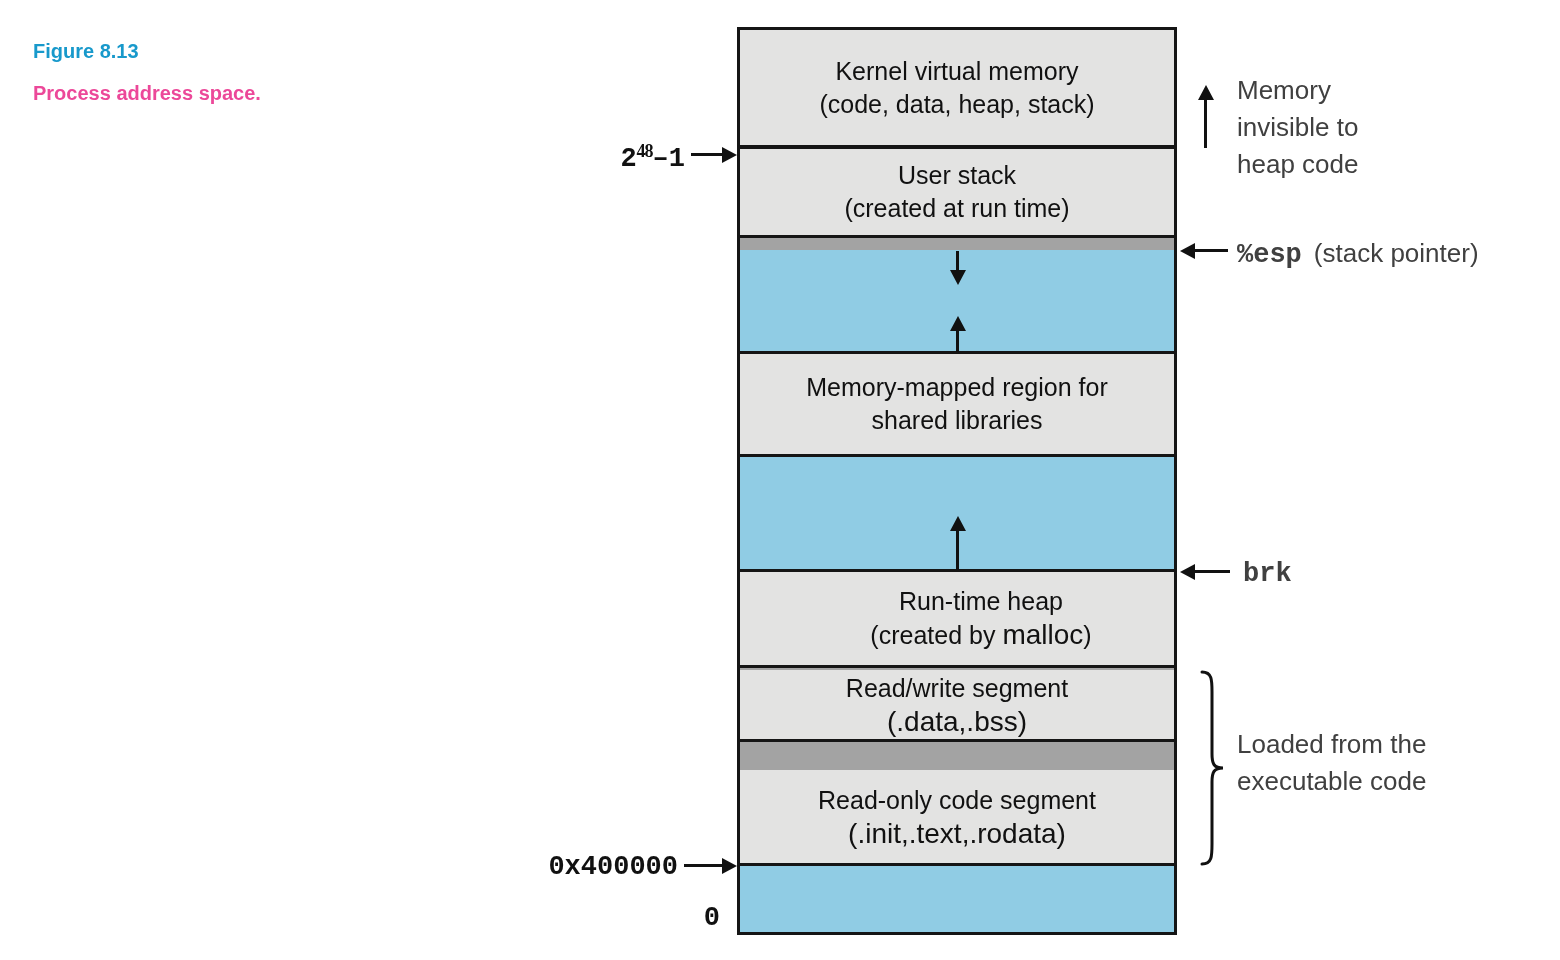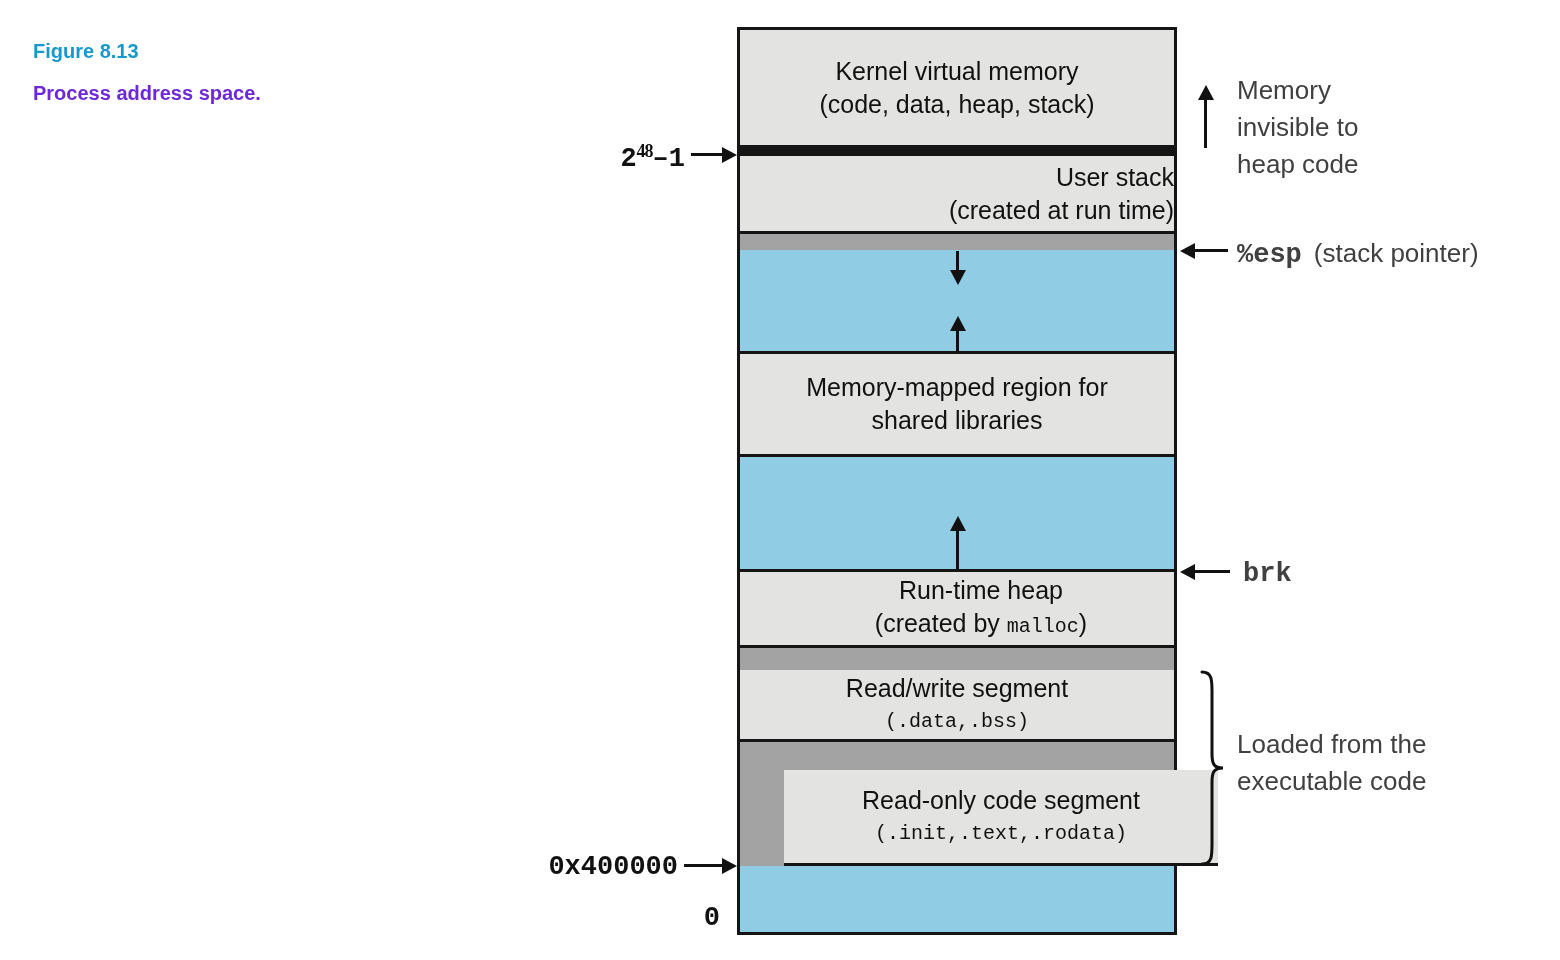--- a/index.html
+++ b/index.html
@@ -4,35 +4,35 @@
 <style>
   html,body { margin:0; padding:0; background:#ffffff; }
   .canvas {
     position:relative; width:1560px; height:960px; background:#ffffff;
     font-family:"Liberation Sans", sans-serif; color:#111;
     overflow:hidden;
   }
   
   .fig-head { position:absolute; left:33px; top:30px; font-weight:bold; font-size:20px; line-height:42px; }
   .fig-num  { color:#1899cb; }
-  .fig-cap  { color:#6d28d9; }
+  .fig-cap  { color:#ec4899; }
 
   
   .membox {
     position:absolute; left:737px; top:27px; width:440px; height:908px;
     border:3px solid #151515; box-sizing:border-box; background:#a3a3a3;
   }
   .row { position:absolute; left:0; width:100%; box-sizing:border-box;
          display:flex; flex-direction:column; align-items:center; justify-content:center;
          text-align:center; font-size:25px; line-height:33px; color:#111; }
   .row.gray { background:#e3e3e2; border-bottom:3px solid #151515; }
   .row.blue { background:#90cce4; border-bottom:3px solid #151515; }
   .row.bar  { background:#151515; }
   .row.last { border-bottom:none; }
-  .mono { font-family:Liberation Mono, monospace; font-size:20px; }
+  .mono { font-family:Liberation Sans, sans-serif; font-size:28px; }
 
   
   .addr { position:absolute; font-family:"Liberation Mono", monospace; font-weight:bold;
           font-size:27px; color:#111; text-align:right; }
   .sup  { font-size:18px; vertical-align:9px; letter-spacing:-1px;font-family:Liberation Serif, serif; }
   .rlabel { position:absolute; font-size:26px; line-height:37px; color:#404040; }
   .codebold { font-family:"Liberation Mono", monospace; font-weight:bold; font-size:27px; }
 
   
   .arr-h { position:absolute; height:3px; background:#111; }
@@ -64,45 +64,45 @@
 
   <div class="membox">
 
     <div class="row gray" style="top:0; height:118px;">
       <div>Kernel virtual memory</div>
       <div>(code, data, heap, stack)</div>
     </div>
 
     <div class="row bar" style="top:118px; height:13px;"></div>
 
-    <div class="row gray" style="top:126px; height:78px;align-items:flex-end;">
+    <div class="row gray" style="top:119px; height:89px;">
       <div>User stack</div>
       <div>(created at run time)</div>
     </div>
 
     <div class="row blue" style="top:220px; height:104px;"></div>
 
     <div class="row gray" style="top:324px; height:103px;">
       <div>Memory-mapped region for</div>
       <div>shared libraries</div>
     </div>
 
     <div class="row blue" style="top:427px; height:115px;"></div>
 
-    <div class="row gray" style="top:542px; height:76px;padding-left:48px;">
+    <div class="row gray" style="top:542px; height:96px;padding-left:48px;">
       <div>Run-time heap</div>
       <div><span>(created by </span><span class="mono">malloc</span><span>)</span></div>
     </div>
 
     <div class="row gray" style="top:640px; height:72px;">
       <div>Read/write segment</div>
       <div class="mono">(.data,.bss)</div>
     </div>
 
-    <div class="row gray" style="top:740px; height:96px;margin-left:44px;">
+    <div class="row gray" style="top:740px; height:96px;">
       <div>Read-only code segment</div>
       <div class="mono">(.init,.text,.rodata)</div>
     </div>
 
     <div class="row blue last" style="top:836px; height:66px;"></div>
   </div>
 
   <div class="arr-v head-down" style="left:956px; top:251px; height:20px;"></div>
   <div class="arr-v head-up" style="left:956px; top:330px; height:22px;"></div>
   <div class="arr-v head-up" style="left:956px; top:530px; height:40px;"></div>

